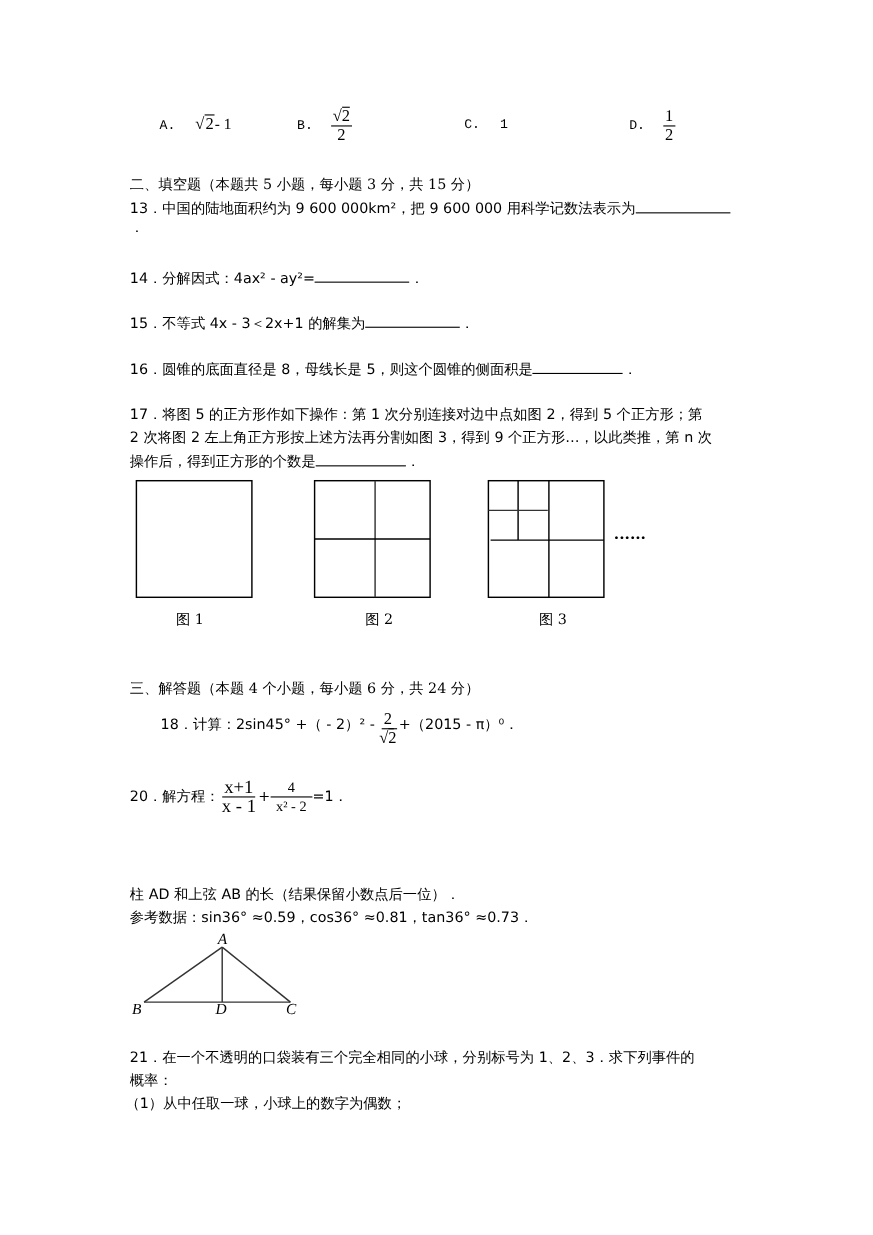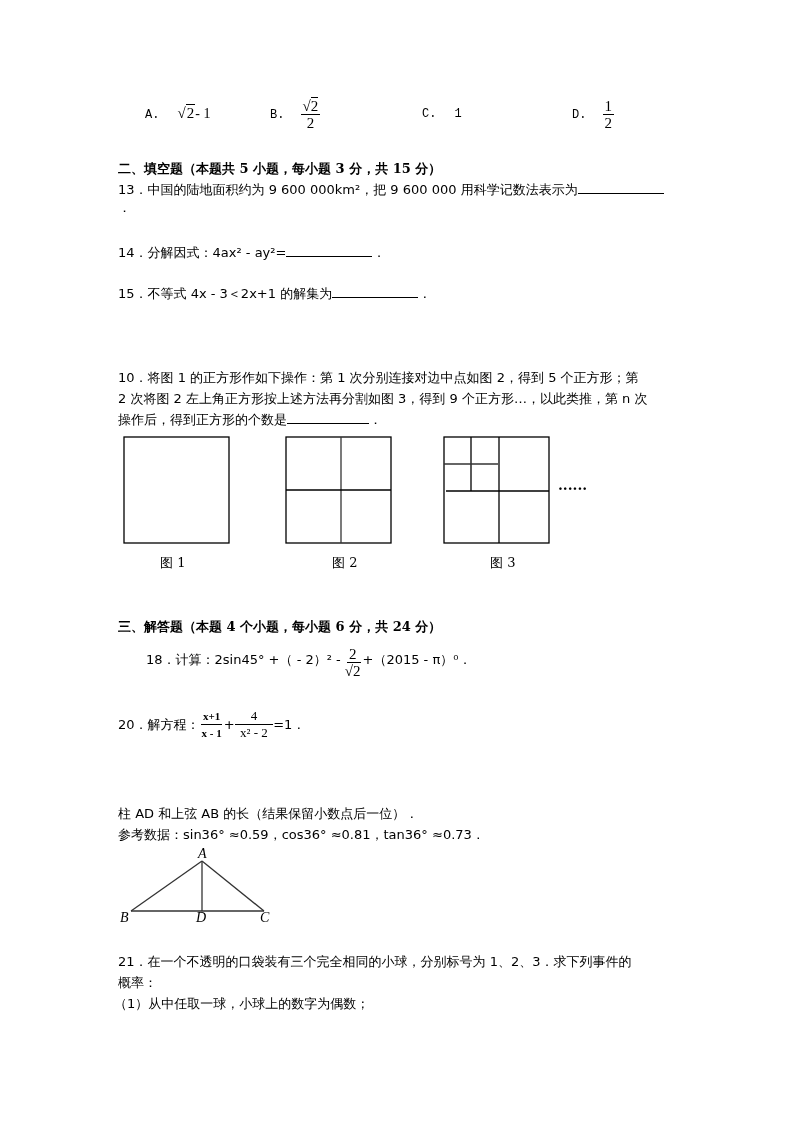--- a/index.html
+++ b/index.html
@@ -2,21 +2,21 @@
 <html><head>
 <meta charset="utf-8">
 <style>
   html, body { margin:0; padding:0; background:#ffffff; }
   body { width:794px; height:1123px; position:relative; overflow:hidden;
          font-family:"DejaVu Sans", sans-serif; color:#000; }
   .page { position:absolute; left:0; top:0; width:728px; height:1123px; }
   .ln { position:absolute; left:118px; font-size:13px; line-height:18px; white-space:nowrap; }
   .mono { font-family:"Liberation Mono", "DejaVu Sans Mono", monospace; font-size:12px; }
   .serif { font-family:"Liberation Serif", "DejaVu Serif", serif; }
-  .bold { font-weight:bold; font-family:"DejaVu Serif", serif; }
+  .bold { font-weight:normal; font-family:"DejaVu Serif", serif; }
   .blank { display:inline-block; border-bottom:1px solid #000; height:12px; vertical-align:baseline; }
   .opt { position:absolute; top:104px; font-size:13px; line-height:18px; }
   .frac { display:inline-flex; flex-direction:column; align-items:center; vertical-align:middle; font-family:"Liberation Serif", serif; font-size:15px; line-height:16px; }
   .frac .num { border-bottom:1px solid #000; padding:0 2px; }
   .frac .den { padding:0 2px; }
   .sqrt { font-family:"Liberation Serif", serif; font-size:15px; }
   .sqrt .rad { border-top:1px solid #000; padding:0 1px; }
   svg text { font-family:"DejaVu Serif", serif; }
   .tri text { font-family:"Liberation Serif", serif; font-style:italic; font-size:14px; }
 </style>
@@ -55,22 +55,25 @@
   <div class="ln" style="top:199px;">．</div>
 
   <div class="ln" style="top:244px;">
     <span>14．分解因式：4ax² - ay²=</span><span class="blank" style="width:86px;"></span><span>．</span>
   </div>
 
   <div class="ln" style="top:285px;">
     <span>15．不等式 4x - 3＜2x+1 的解集为</span><span class="blank" style="width:86px;"></span><span>．</span>
   </div>
 
+  <div class="ln" style="top:327px;">
+    <span>16．圆锥的底面直径是 8，母线长是 5，则这个圆锥的侧面积是</span><span class="blank" style="width:82px;"></span><span>．</span>
+  </div>
 
-  <div class="ln" style="top:369px;">10．将图 1 的正方形作如下操作：第 1 次分别连接对边中点如图 2，得到 5 个正方形；第</div>
+  <div class="ln" style="top:369px;">17．将图 5 的正方形作如下操作：第 1 次分别连接对边中点如图 2，得到 5 个正方形；第</div>
   <div class="ln" style="top:390px;">2 次将图 2 左上角正方形按上述方法再分割如图 3，得到 9 个正方形…，以此类推，第 n 次</div>
   <div class="ln" style="top:411px;">
     <span>操作后，得到正方形的个数是</span><span class="blank" style="width:82px;"></span><span>．</span>
   </div>
 
   <svg style="position:absolute; left:110px; top:430px;" width="500" height="145">
     <g>
       <rect x="14" y="7" width="105" height="106" fill="none" stroke="#000" stroke-width="1.3"></rect>
     </g>
     <g>
@@ -96,21 +99,21 @@
     <span>18．计算：2sin45° +（ - 2）² -</span>
     <span class="frac" style="margin:6px 0 0 2px;">
       <span class="num">2</span>
       <span class="den">√<span style="border-top:1px solid #000;">2</span></span>
     </span>
     <span>+（2015 - π）⁰．</span>
   </div>
 
   <div class="ln" style="top:708px; display:flex; align-items:center;">
     <span>20．解方程：</span>
-    <span class="frac" style="font-size:11px;font-weight:bold;">
+    <span class="frac" style="font-size:17px;">
       <span class="num">x+1</span>
       <span class="den">x - 1</span>
     </span>
     <span>+</span>
     <span class="frac" style="font-size:13px;">
       <span class="num" style="padding:0 16px;">4</span>
       <span class="den">x² - 2</span>
     </span>
     <span>=1．</span>
   </div>

